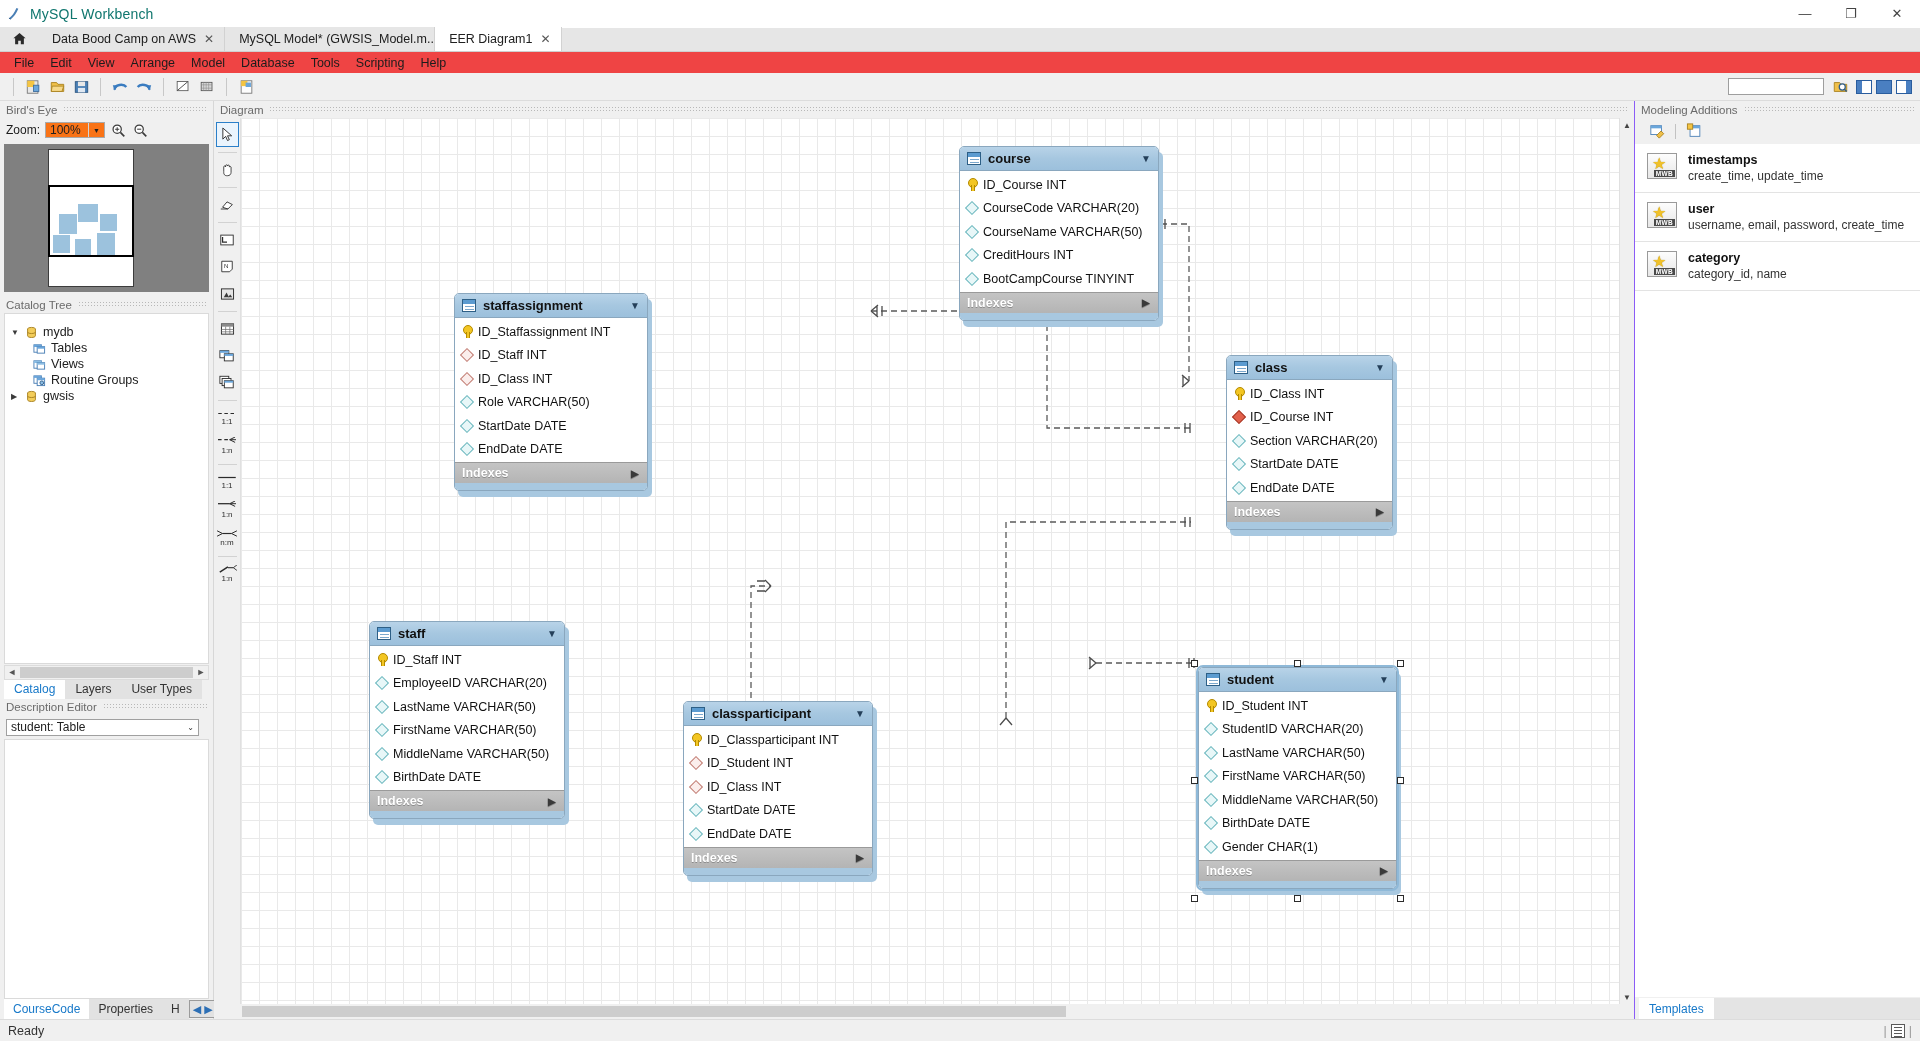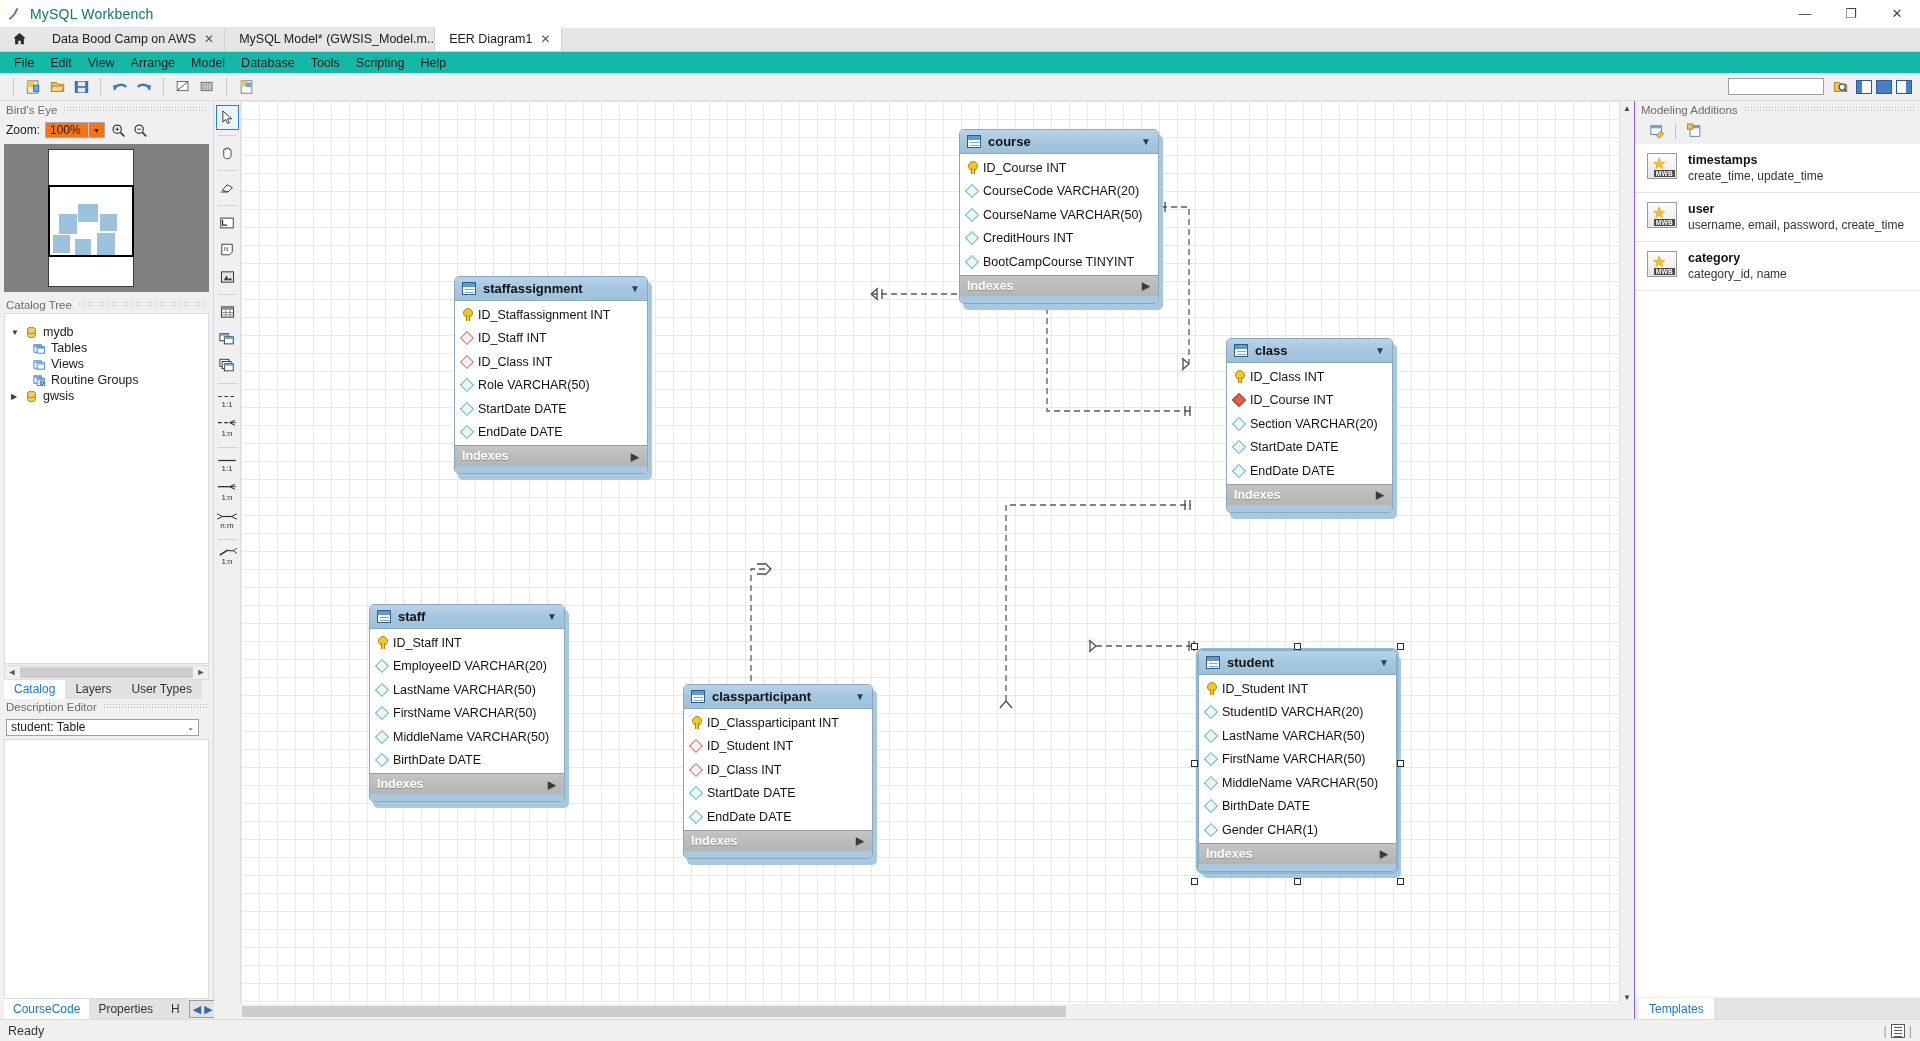--- a/index.html
+++ b/index.html
@@ -32,21 +32,21 @@
   .homeicon { width: 38px; height: 24px; display: flex; align-items: center; justify-content: center; background: #e6e6e6; }
   .tab {
     height: 24px; display: flex; align-items: center; gap: 8px;
     padding: 0 10px 0 14px; font-size: 12.5px; color: #202020;
     background: #e6e6e6; border-right: 1px solid #d2d2d2; max-width: 210px; white-space: nowrap;
   }
   .tab.active { background: #ffffff; }
   .tab .x { color: #555; font-size: 12px; }
 
   
-  .menubar { height: 21px; background: #14b8a6; display: flex; align-items: center; padding-left: 6px; flex: 0 0 21px; }
+  .menubar { height: 21px; background: #ef4444; display: flex; align-items: center; padding-left: 6px; flex: 0 0 21px; }
   .menubar span { padding: 2px 8px; font-size: 12.5px; color: #1c1c1c; }
 
   
   .toolbar { height: 28px; background: #f0f0f0; display: flex; align-items: center; padding-left: 6px; flex: 0 0 28px; border-bottom: 1px solid #dcdcdc; }
   .tb-sep { width: 1px; height: 18px; background: #c8c8c8; margin: 0 7px; }
   .tbicon { width: 24px; height: 22px; display: flex; align-items: center; justify-content: center; }
   .tb-right { margin-left: auto; display: flex; align-items: center; gap: 4px; padding-right: 8px; }
   .tb-search { width: 96px; height: 17px; border: 1px solid #9e9e9e; background: #fff; }
   .panelbtn { width: 16px; height: 14px; border: 1px solid #2a5d9e; background: #fff; position: relative; }
   .panelbtn i { position: absolute; top: 0; bottom: 0; background: #4a7fc1; display: block; }
@@ -449,20 +449,24 @@
         <div class="btmtab">Properties</div>
         <div class="btmtab">H</div>
         <div class="navarrows">
           <span>◀</span>
           <span>▶</span>
         </div>
       </div>
     </div>
 
     <div class="center">
+      <div class="sec-hdr">
+        <span>Diagram</span>
+        <span class="dots"></span>
+      </div>
 
       <div class="canvasarea">
 
         <div class="vtools">
           <div class="vtool sel">
             <svg width="13" height="15" viewBox="0 0 14 16">
                 <path d="M2 1 L2 13 L5 10 L7 14.5 L9 13.6 L7 9.4 L11.5 9.4 Z" fill="#fff" stroke="#2b2b2b" stroke-width="1"></path>
               </svg>
           </div>
           <div class="vsep"></div>

